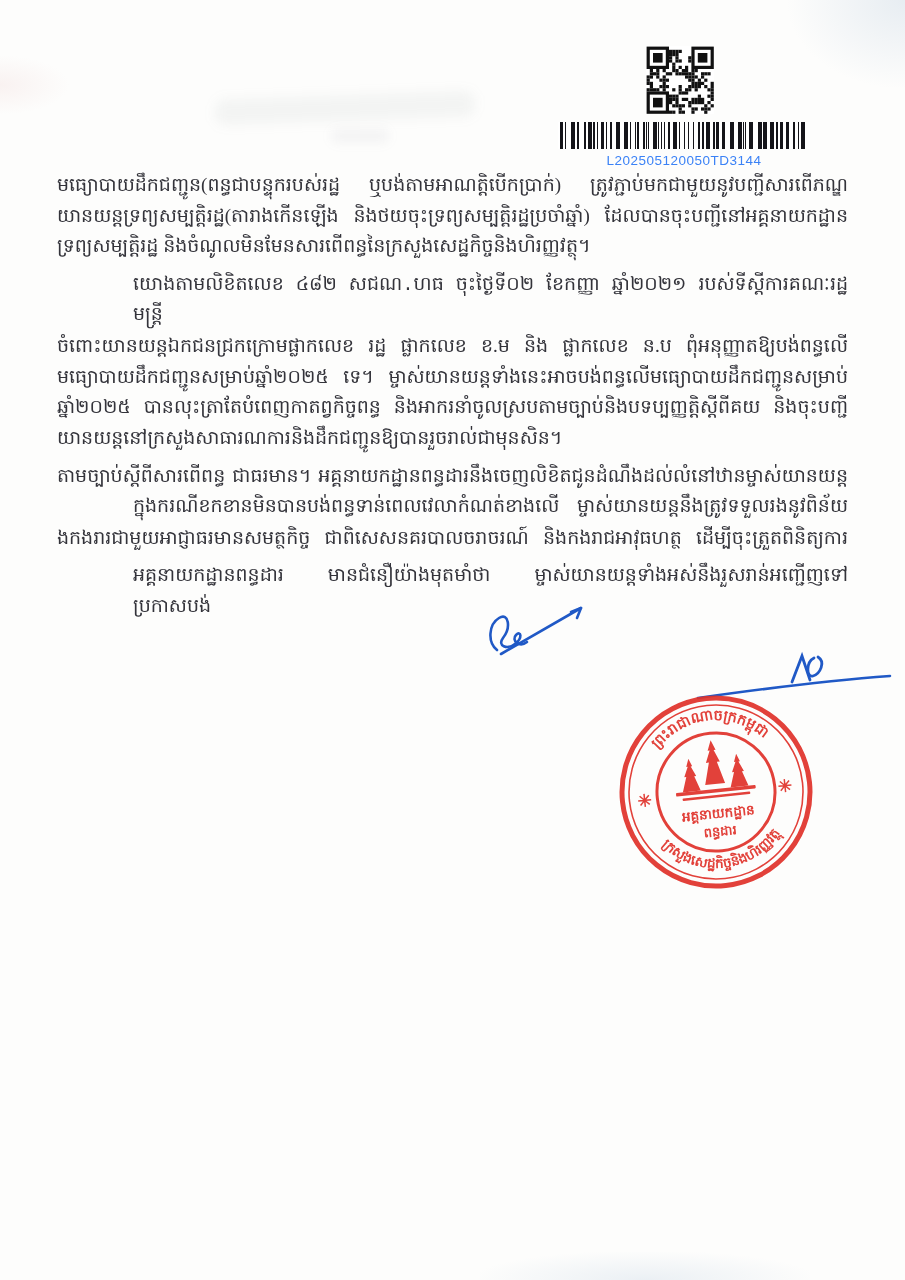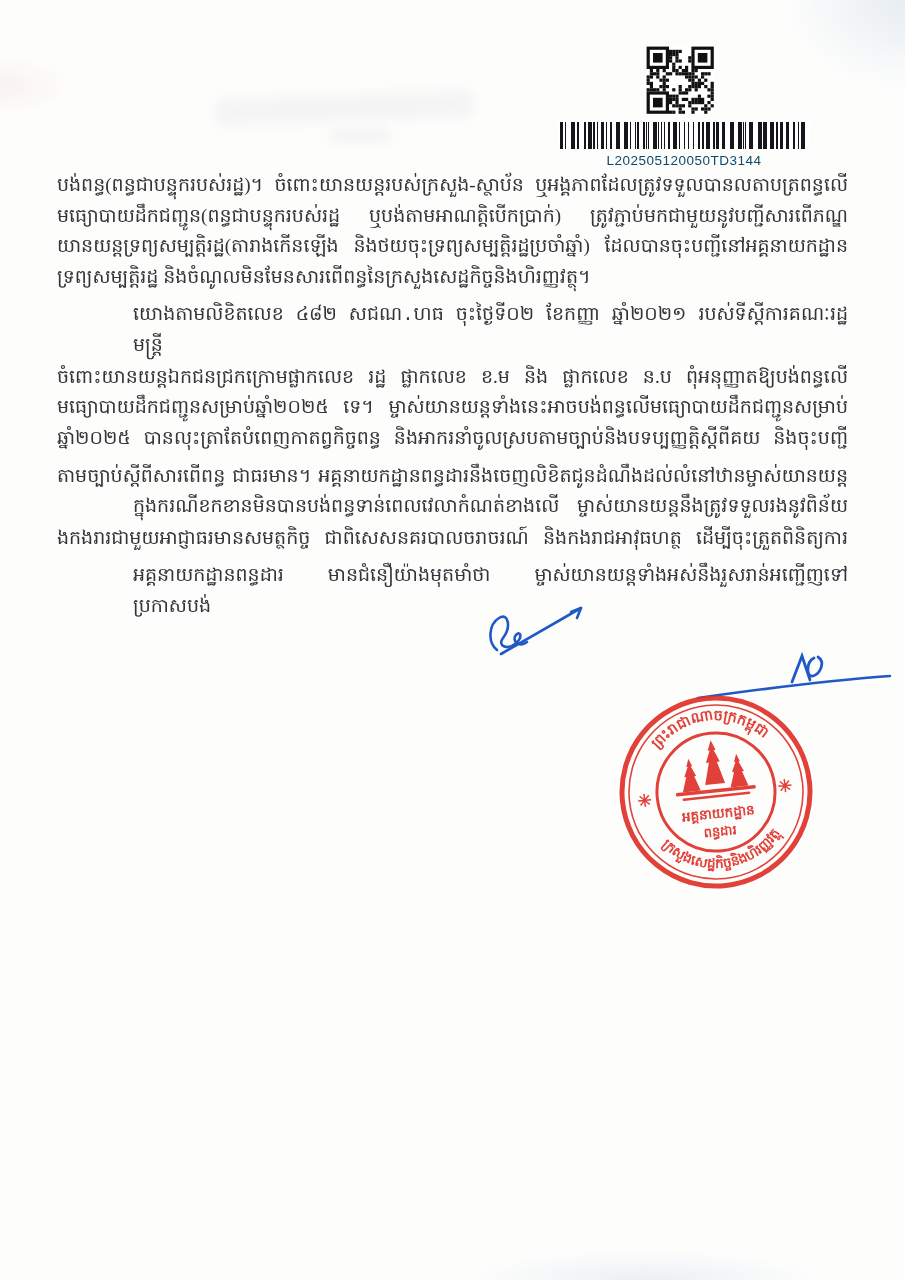--- a/index.html
+++ b/index.html
@@ -17,21 +17,21 @@
     background:rgba(120,122,132,.07);filter:blur(6px);transform:rotate(-2deg);border-radius:10px;}
   .ghost-text2{position:absolute;left:330px;top:128px;width:60px;height:16px;
     background:rgba(120,122,132,.06);filter:blur(5px);border-radius:8px;}
   .bottom-wash{position:absolute;left:480px;bottom:0;width:330px;height:28px;
     background:radial-gradient(ellipse at 50% 100%, rgba(180,200,220,.25), rgba(180,200,220,0) 75%);}
 
   .qr{position:absolute;left:646px;top:46px;}
   .barcode-wrap{position:absolute;left:558px;top:122px;width:252px;}
   .barcode-num{
     font-family:"Liberation Sans","DejaVu Sans",sans-serif;
-    font-size:13.5px;color:#0c4a6e;text-align:center;margin-top:0;letter-spacing:.5px;
+    font-size:13.5px;color:#3b82f6;text-align:center;margin-top:0;letter-spacing:.5px;
   }
 
   .doc-text{
     position:absolute;left:57px;top:170px;width:791px;
     font-size:19px;line-height:30.6px;color:#33333a;
     text-rendering:optimizeLegibility;
   }
   .para{margin:0 0 8px 0;}
   .kh-line{text-align:justify;text-align-last:justify;}
   .kh-line.last{text-align-last:left;}
@@ -263,31 +263,31 @@
           <rect x="240" y="0" width="1" height="27"></rect>
           <rect x="243" y="0" width="4" height="27"></rect>
         </g>
     </svg>
     <div class="barcode-num">L202505120050TD3144</div>
   </div>
 
   <div class="doc-text">
 
     <div class="para">
-      <div class="kh-line">បង់ពន្ធ(ពន្ធជាបន្ទុករបស់រដ្ឋ)។ ចំពោះយានយន្តរបស់ក្រសួង-ស្ថាប័ន ឬអង្គភាពដែលត្រូវទទួលបានលតាបត្រពន្ធលើ</div>
       <div class="kh-line">មធ្យោបាយដឹកជញ្ជូន(ពន្ធជាបន្ទុករបស់រដ្ឋ ឬបង់តាមអាណត្តិបើកប្រាក់) ត្រូវភ្ជាប់មកជាមួយនូវបញ្ជីសារពើភណ្ឌ</div>
       <div class="kh-line">យានយន្តទ្រព្យសម្បត្តិរដ្ឋ(តារាងកើនឡើង និងថយចុះទ្រព្យសម្បត្តិរដ្ឋប្រចាំឆ្នាំ) ដែលបានចុះបញ្ជីនៅអគ្គនាយកដ្ឋាន</div>
       <div class="kh-line last">ទ្រព្យសម្បត្តិរដ្ឋ និងចំណូលមិនមែនសារពើពន្ធនៃក្រសួងសេដ្ឋកិច្ចនិងហិរញ្ញវត្ថុ។</div>
     </div>
 
     <div class="para">
       <div class="kh-line indent">យោងតាមលិខិតលេខ ៤៨២ សជណ.ហធ ចុះថ្ងៃទី០២ ខែកញ្ញា ឆ្នាំ២០២១ របស់ទីស្តីការគណៈរដ្ឋមន្ត្រី</div>
       <div class="kh-line">ចំពោះយានយន្តឯកជនជ្រកក្រោមផ្លាកលេខ រដ្ឋ ផ្លាកលេខ ខ.ម និង ផ្លាកលេខ ន.ប ពុំអនុញ្ញាតឱ្យបង់ពន្ធលើ</div>
       <div class="kh-line">មធ្យោបាយដឹកជញ្ជូនសម្រាប់ឆ្នាំ២០២៥ ទេ។ ម្ចាស់យានយន្តទាំងនេះអាចបង់ពន្ធលើមធ្យោបាយដឹកជញ្ជូនសម្រាប់</div>
       <div class="kh-line">ឆ្នាំ២០២៥ បានលុះត្រាតែបំពេញកាតព្វកិច្ចពន្ធ និងអាករនាំចូលស្របតាមច្បាប់និងបទប្បញ្ញត្តិស្តីពីគយ និងចុះបញ្ជី</div>
+      <div class="kh-line last">យានយន្តនៅក្រសួងសាធារណការនិងដឹកជញ្ជូនឱ្យបានរួចរាល់ជាមុនសិន។</div>
     </div>
 
     <div class="para">
       <div class="kh-line">តាមច្បាប់ស្តីពីសារពើពន្ធ ជាធរមាន។ អគ្គនាយកដ្ឋានពន្ធដារនឹងចេញលិខិតជូនដំណឹងដល់លំនៅឋានម្ចាស់យានយន្ត</div>
       <div class="kh-line indent">ក្នុងករណីខកខានមិនបានបង់ពន្ធទាន់ពេលវេលាកំណត់ខាងលើ  ម្ចាស់យានយន្តនឹងត្រូវទទួលរងនូវពិន័យ</div>
       <div class="kh-line">ងកងរារជាមួយអាជ្ញាធរមានសមត្ថកិច្ច ជាពិសេសនគរបាលចរាចរណ៍ និងកងរាជអាវុធហត្ថ ដើម្បីចុះត្រួតពិនិត្យការ</div>
     </div>
 
     <div class="para">
       <div class="kh-line indent">អគ្គនាយកដ្ឋានពន្ធដារ មានជំនឿយ៉ាងមុតមាំថា ម្ចាស់យានយន្តទាំងអស់នឹងរួសរាន់អញ្ជើញទៅប្រកាសបង់</div>

